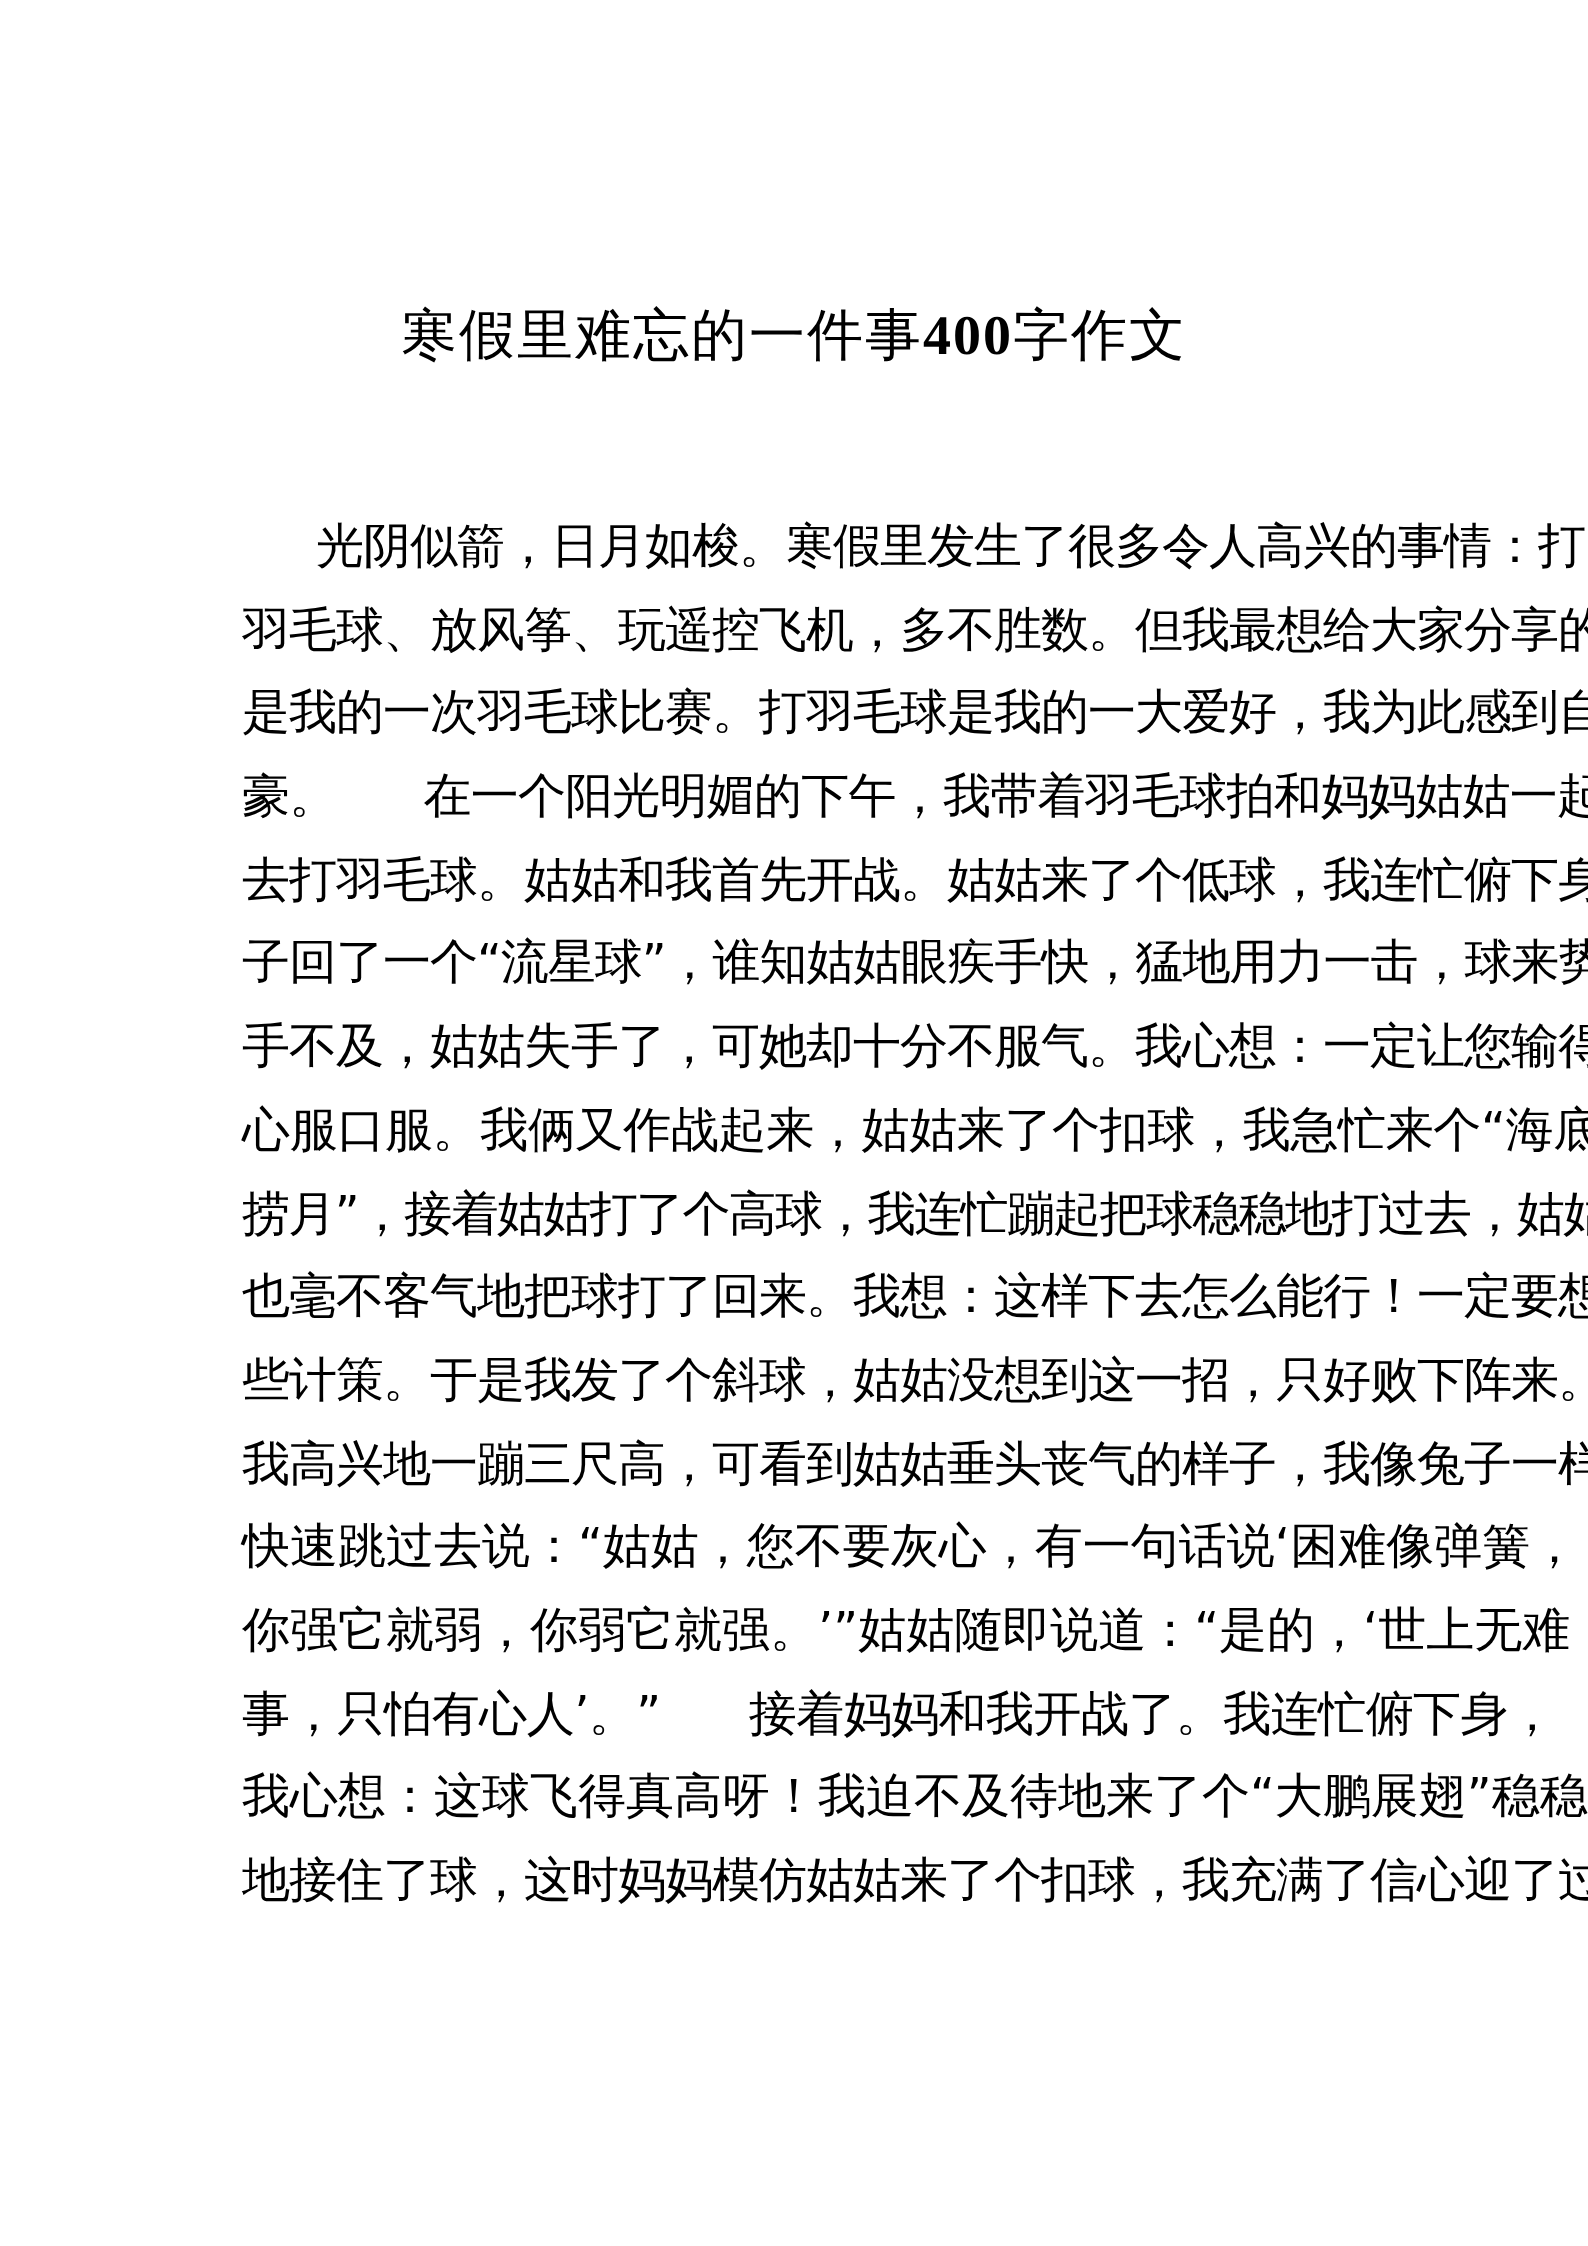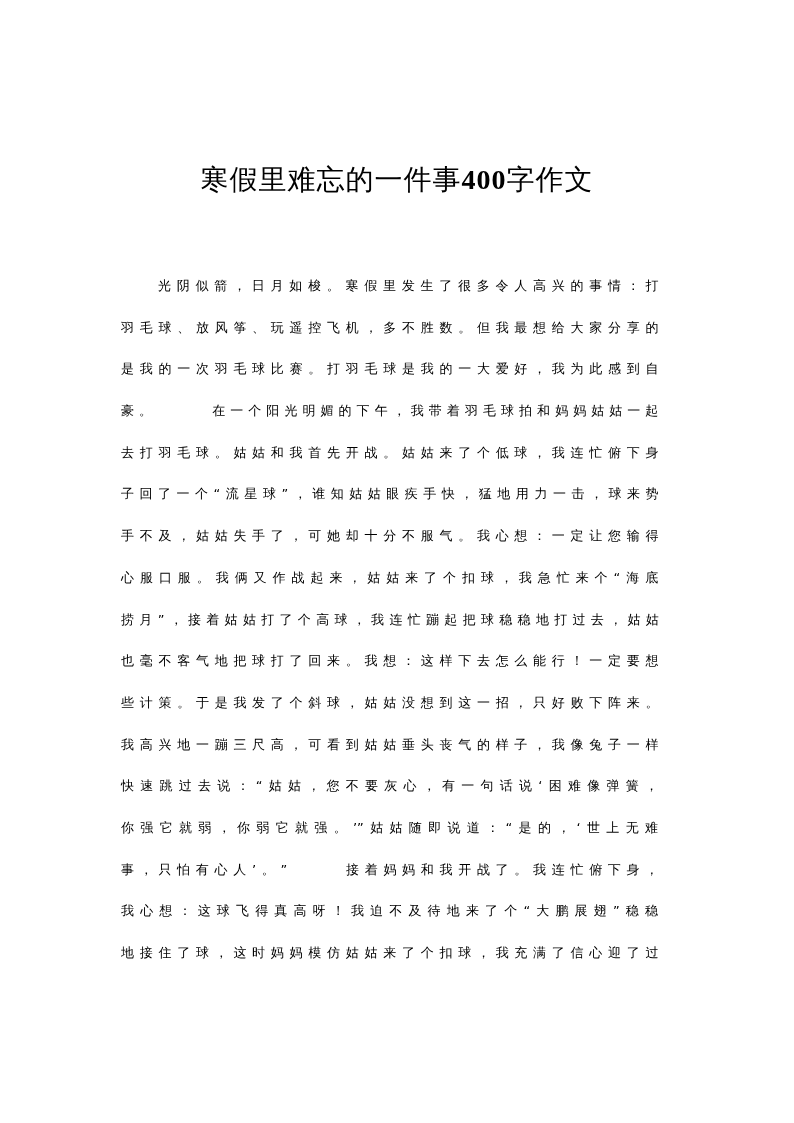--- a/index.html
+++ b/index.html
@@ -9,21 +9,21 @@
   }
   body {
     width: 794px;
     height: 1123px;
     position: relative;
     overflow: hidden;
     color: #000000;
   }
   .page {
     position: absolute;
-    left: 0; top: 16px;
+    left: 0; top: 4px;
     width: 794px;
     height: 790px;
     background: #ffffff;
   }
   .title {
     position: absolute;
     top: 146px;
     left: 0;
     width: 794px;
     text-align: center;
@@ -36,21 +36,21 @@
   .title .num {
     font-family: "Liberation Serif", "DejaVu Serif", serif;
     font-weight: bold;
   }
   .body {
     position: absolute;
     left: 121px;
     top: 249px;
     width: 537px;
     font-family: "DejaVu Sans", "Liberation Sans", sans-serif;
-    font-size: 13px;
+    font-size: 24px;
   }
   .line {
     height: 41.7px;
     line-height: 41.7px;
     white-space: nowrap;
     text-align: justify;
     text-align-last: justify;
     overflow: visible;
   }
   .line.first {

